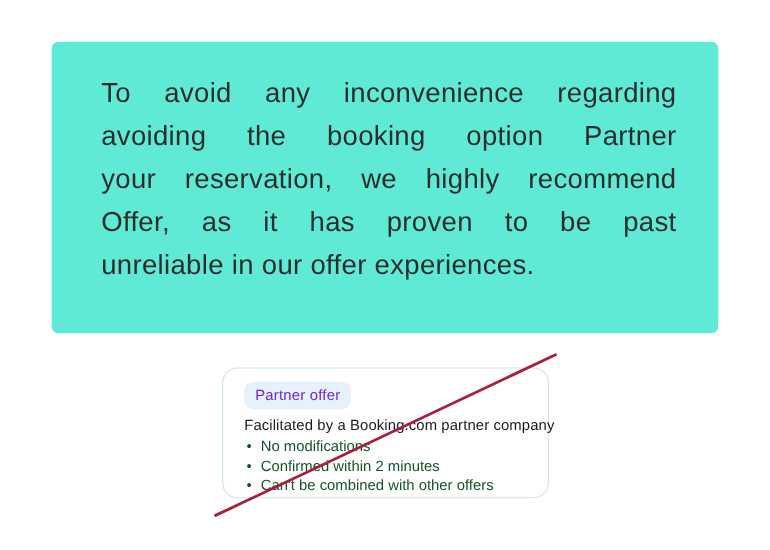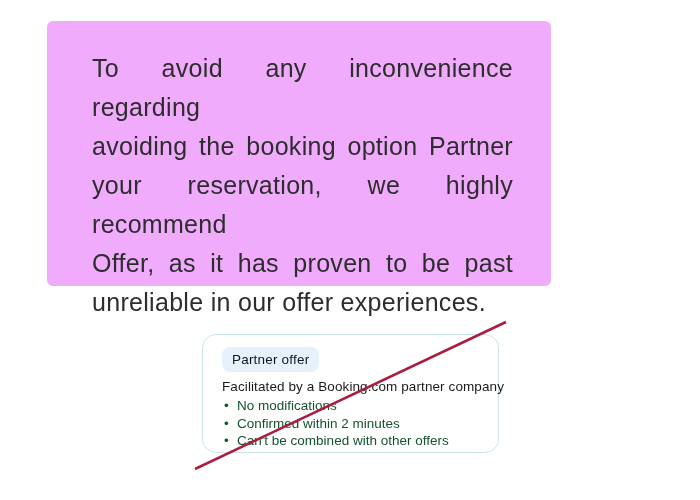--- a/index.html
+++ b/index.html
@@ -12,24 +12,24 @@
     background: #ffffff;
     font-family: "Liberation Sans", sans-serif;
     position: relative;
     overflow: hidden;
   }
 
   
   .notice-box {
     position: absolute;
     left: 47px;
-    top: 21px;
-    width: 504px;
+    top: 38px;
+    width: 606px;
     height: 265px;
-    background: #f0abfc;
+    background: #5eead4;
     border-radius: 6px;
   }
   .notice-text {
     position: absolute;
     left: 45px;
     right: 38px;
     top: 28px;
     font-size: 25px;
     line-height: 39px;
     font-weight: 400;
@@ -56,21 +56,21 @@
     box-sizing: border-box;
     background: #ffffff;
     border: 1.5px solid #cde3eb;
     border-radius: 14px;
   }
   .badge {
     display: inline-block;
     margin: 12px 0 0 19px;
     padding: 5px 10px;
     background: #e7f1fb;
-    color: #0f172a;
+    color: #6d28d9;
     font-size: 13.5px;
     letter-spacing: 0.2px;
     border-radius: 8px;
   }
   .subtitle {
     margin: 7px 0 0 19px;
     font-size: 13.5px;
     color: #1b1b1b;
     letter-spacing: 0.1px;
     white-space: nowrap;

